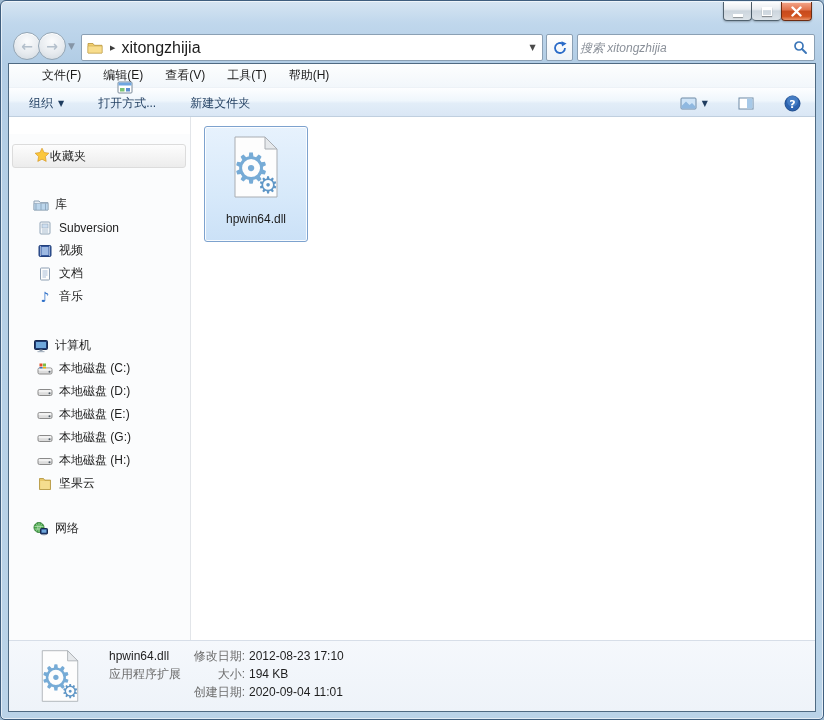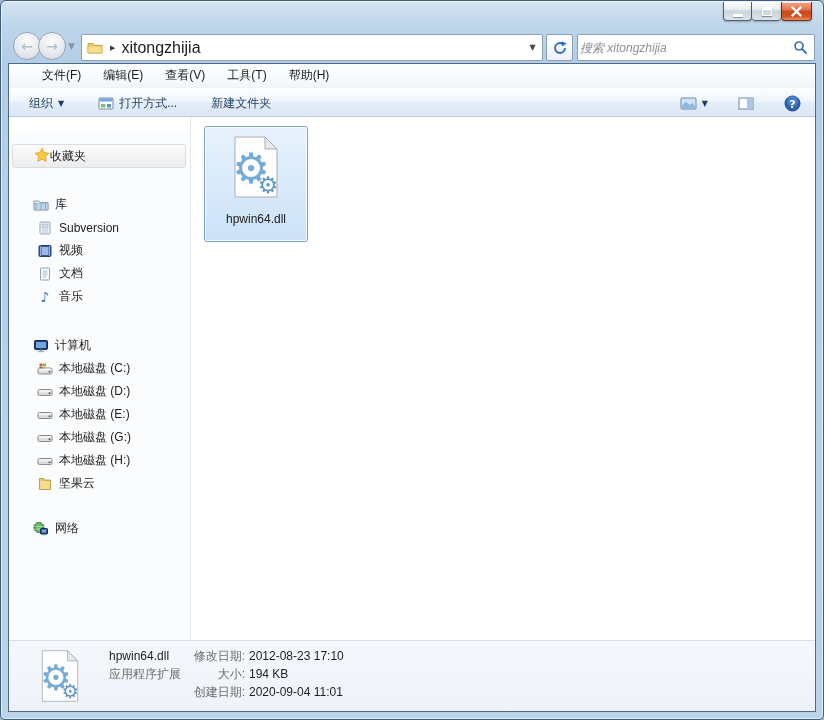--- a/index.html
+++ b/index.html
@@ -180,21 +180,21 @@
       <span class="menu-item">查看(V)</span>
       <span class="menu-item">工具(T)</span>
       <span class="menu-item">帮助(H)</span>
     </div>
 
     <div class="toolbar">
       <div class="tb-btn">
         <span>组织</span>
         <span class="tb-caret glyph">▼</span>
       </div>
-      <div class="tb-btn" style="margin-left:18px;">
+      <div class="tb-btn" style="margin-left:18px;flex-direction:column;">
         <span class="tb-icon">
           <svg width="16" height="15" viewBox="0 0 16 15">
             <rect x="1" y="2" width="14" height="11" rx="1" fill="#fff" stroke="#7a8a99"></rect>
             <rect x="1.5" y="2.5" width="13" height="3" fill="#6ea6e0"></rect>
             <rect x="3" y="8" width="4.5" height="3.5" fill="#7cc576"></rect>
             <rect x="9" y="8" width="4" height="3.5" fill="#5d8fd0"></rect>
           </svg>
         </span>
         <span>打开方式...</span>
       </div>

